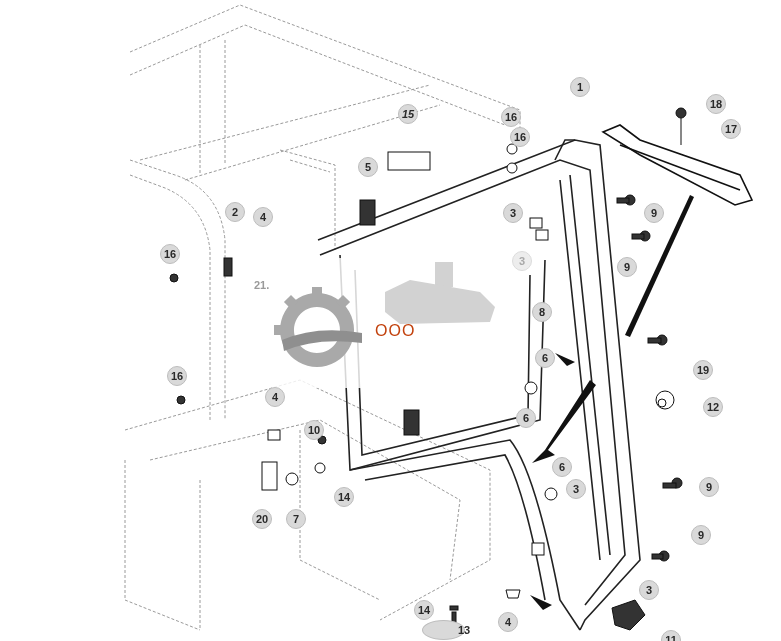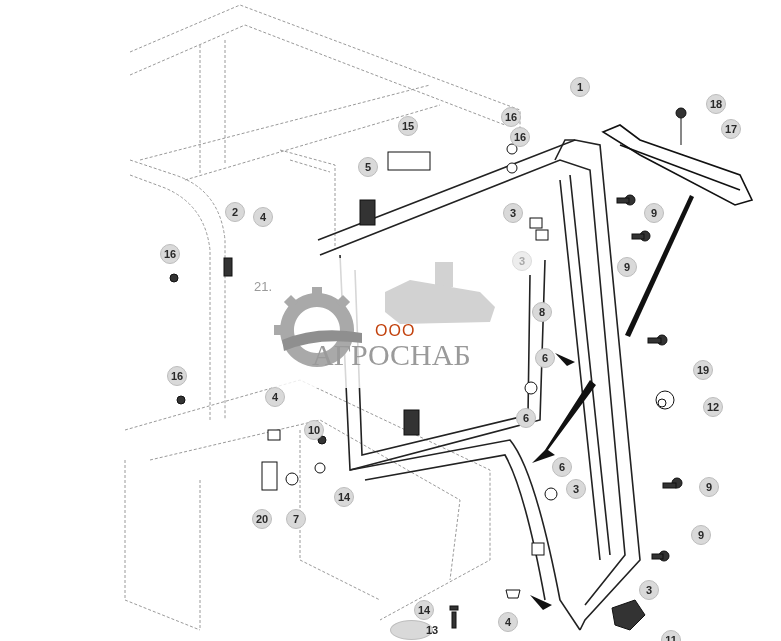--- a/index.html
+++ b/index.html
@@ -3,21 +3,21 @@
 <meta charset="utf-8">
 <style>
   html, body { margin:0; padding:0; background:#ffffff; }
   body { width:781px; height:641px; position:relative; overflow:hidden; font-family:"Liberation Sans", sans-serif; }
   #stage { position:absolute; left:0; top:0; width:781px; height:641px; }
   svg.drawing { position:absolute; left:0; top:0; }
   .callout { position:absolute; width:20px; height:20px; margin-left:-10px; margin-top:-10px; border-radius:50%;
     background:#d9d9d9; border:1px solid #bdbdbd; color:#2a2a2a; font-size:11px; font-weight:bold;
     display:flex; align-items:center; justify-content:center; box-sizing:border-box; cursor:pointer; }
   .callout.faded { background:#ededed; color:#a8a8a8; border-color:#dcdcdc; }
-  .plain-label { position:absolute; font-size:13px; font-weight:normal; color:#9a9a9a; }
+  .plain-label { position:absolute; font-size:11px; font-weight:bold; color:#9a9a9a; }
   .watermark { position:absolute; left:272px; top:258px; width:240px; height:130px; background:rgba(255,255,255,0.82); }
   .wm-ooo { position:absolute; left:375px; top:322px; font-size:16px; color:#c2410c; font-family:"Liberation Sans", sans-serif; letter-spacing:1px; }
   .wm-brand { position:absolute; left:312px; top:338px; font-size:30px; color:#9a9a9a; font-family:"Liberation Serif", serif; letter-spacing:0px; }
 </style>
 </head>
 <body>
 
 <div id="stage">
   <svg class="drawing" width="781" height="641" viewBox="0 0 781 641">
     <g fill="none" stroke="#9a9a9a" stroke-width="1" stroke-dasharray="3 2">
@@ -107,21 +107,20 @@
     </g>
     <path d="M10 55 Q45 40 90 48 L90 58 Q45 52 12 66 Z" fill="#8f8f8f"></path>
   </svg>
   <svg style="position:absolute;left:380px;top:262px" width="120" height="70" viewBox="0 0 120 70">
     <g fill="#d2d2d2">
       <rect x="55" y="0" width="18" height="25"></rect>
       <path d="M5 30 L30 18 L100 30 L115 45 L110 60 L20 62 L5 50 Z"></path>
     </g>
   </svg>
   <div class="wm-ooo">ООО</div>
-  <div class="wm-brand">АГРОСНАБ</div>
 
   <div class="plain-label" style="left:254px;top:279px">21.</div>
 
   <div id="callouts">
       <div class="callout" style="left: 580px; top: 87px;">1</div>
       <div class="callout" style="left: 235px; top: 212px;">2</div>
       <div class="callout" style="left: 513px; top: 213px;">3</div>
       <div class="callout faded" style="left: 522px; top: 261px;">3</div>
       <div class="callout" style="left: 576px; top: 489px;">3</div>
       <div class="callout" style="left: 649px; top: 590px;">3</div>
@@ -134,24 +133,24 @@
       <div class="callout" style="left: 562px; top: 467px;">6</div>
       <div class="callout" style="left: 296px; top: 519px;">7</div>
       <div class="callout" style="left: 542px; top: 312px;">8</div>
       <div class="callout" style="left: 654px; top: 213px;">9</div>
       <div class="callout" style="left: 627px; top: 267px;">9</div>
       <div class="callout" style="left: 709px; top: 487px;">9</div>
       <div class="callout" style="left: 701px; top: 535px;">9</div>
       <div class="callout" style="left: 314px; top: 405px; margin-top: 15px;">10</div>
       <div class="callout" style="left: 671px; top: 640px;">11</div>
       <div class="callout" style="left: 713px; top: 407px;">12</div>
-      <div class="callout" style="left: 400px; top: 630px; padding-left: 41px;">13</div>
+      <div class="callout" style="left: 432px; top: 630px; padding-left: 41px;">13</div>
       <div class="callout" style="left: 344px; top: 497px;">14</div>
       <div class="callout" style="left: 424px; top: 610px;">14</div>
-      <div class="callout" style="left: 408px; top: 126px;">15</div>
+      <div class="callout" style="left: 408px; top: 114px; font-style: italic;">15</div>
       <div class="callout" style="left: 511px; top: 117px;">16</div>
       <div class="callout" style="left: 520px; top: 137px;">16</div>
       <div class="callout" style="left: 170px; top: 254px;">16</div>
       <div class="callout" style="left: 177px; top: 376px;">16</div>
       <div class="callout" style="left: 731px; top: 129px;">17</div>
       <div class="callout" style="left: 716px; top: 104px;">18</div>
       <div class="callout" style="left: 703px; top: 370px;">19</div>
       <div class="callout" style="left: 262px; top: 519px;">20</div>
     </div>
 </div>

